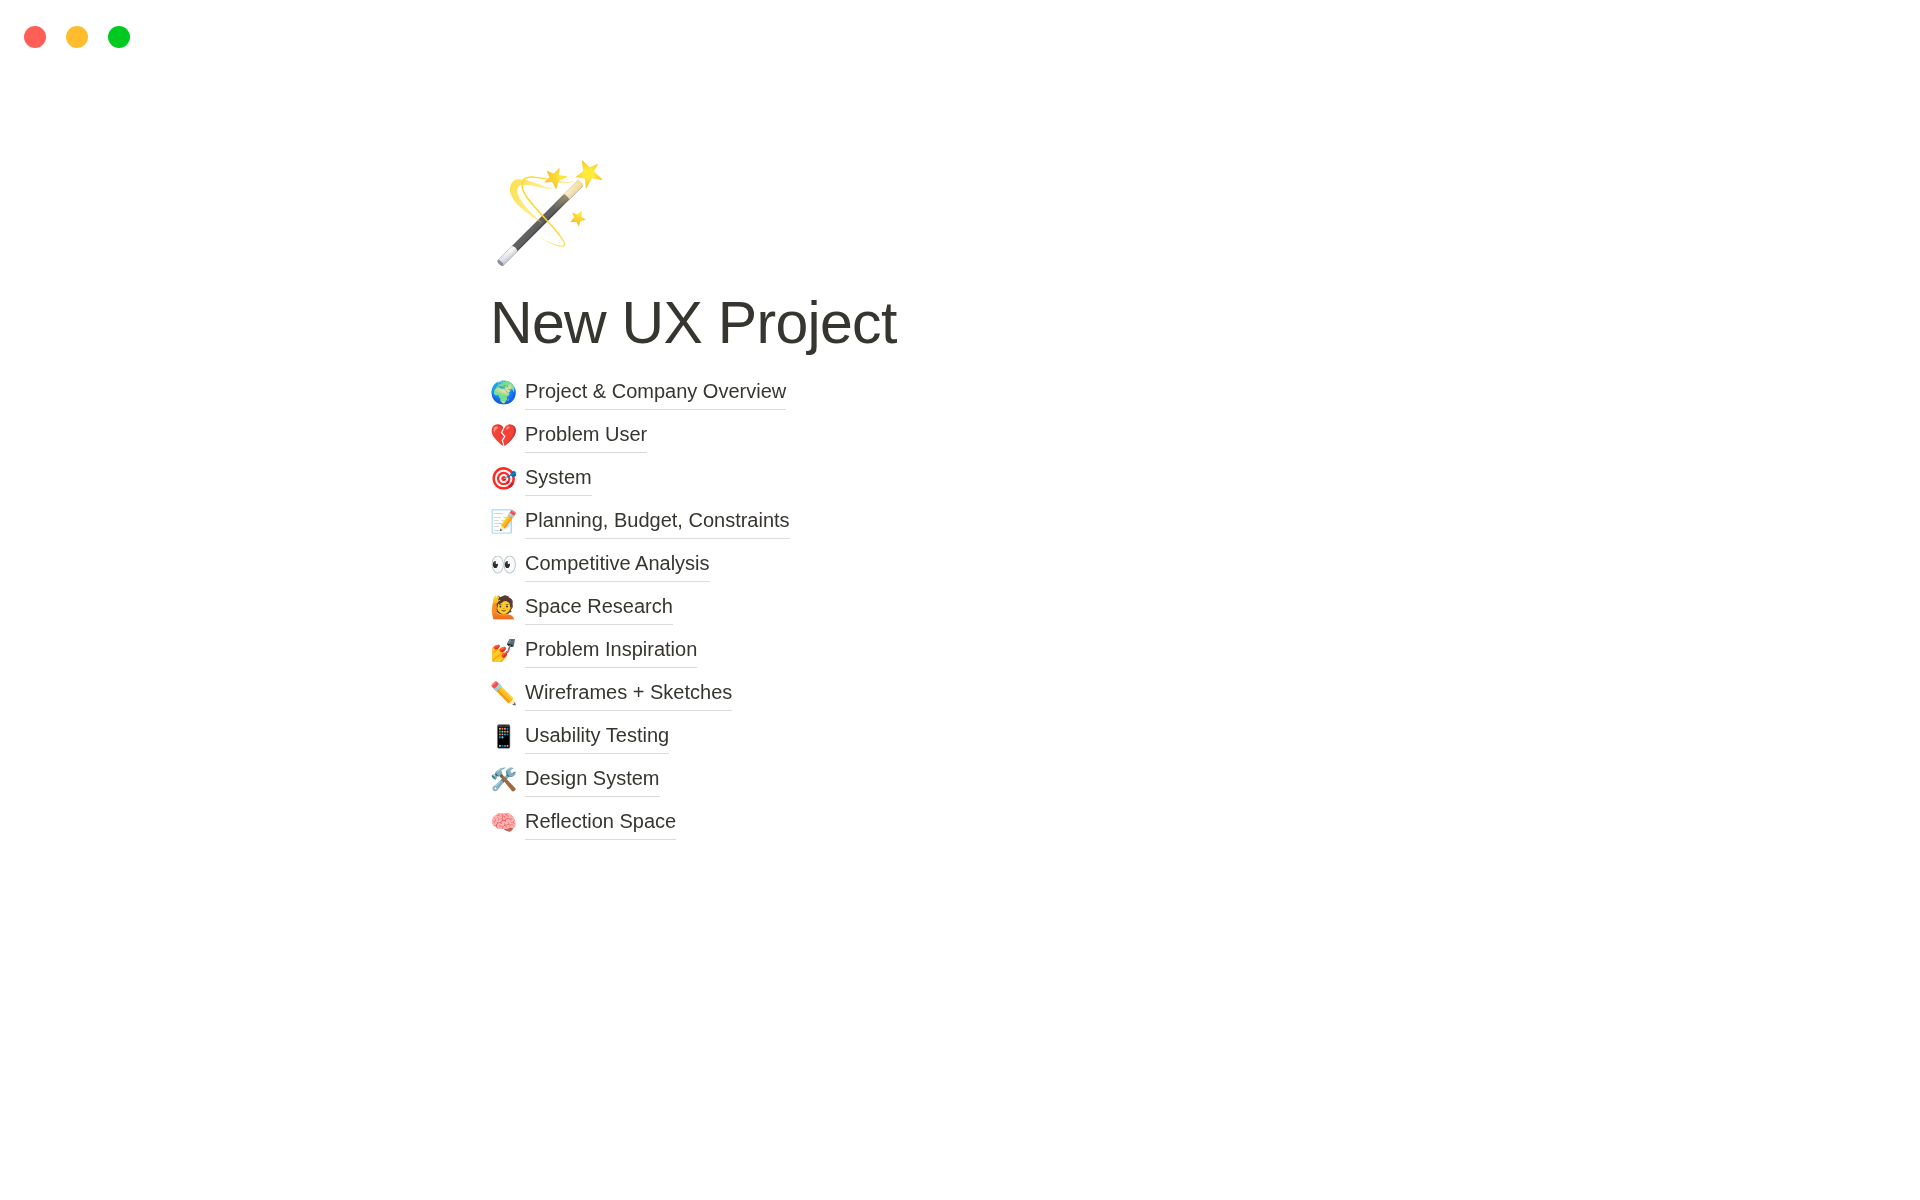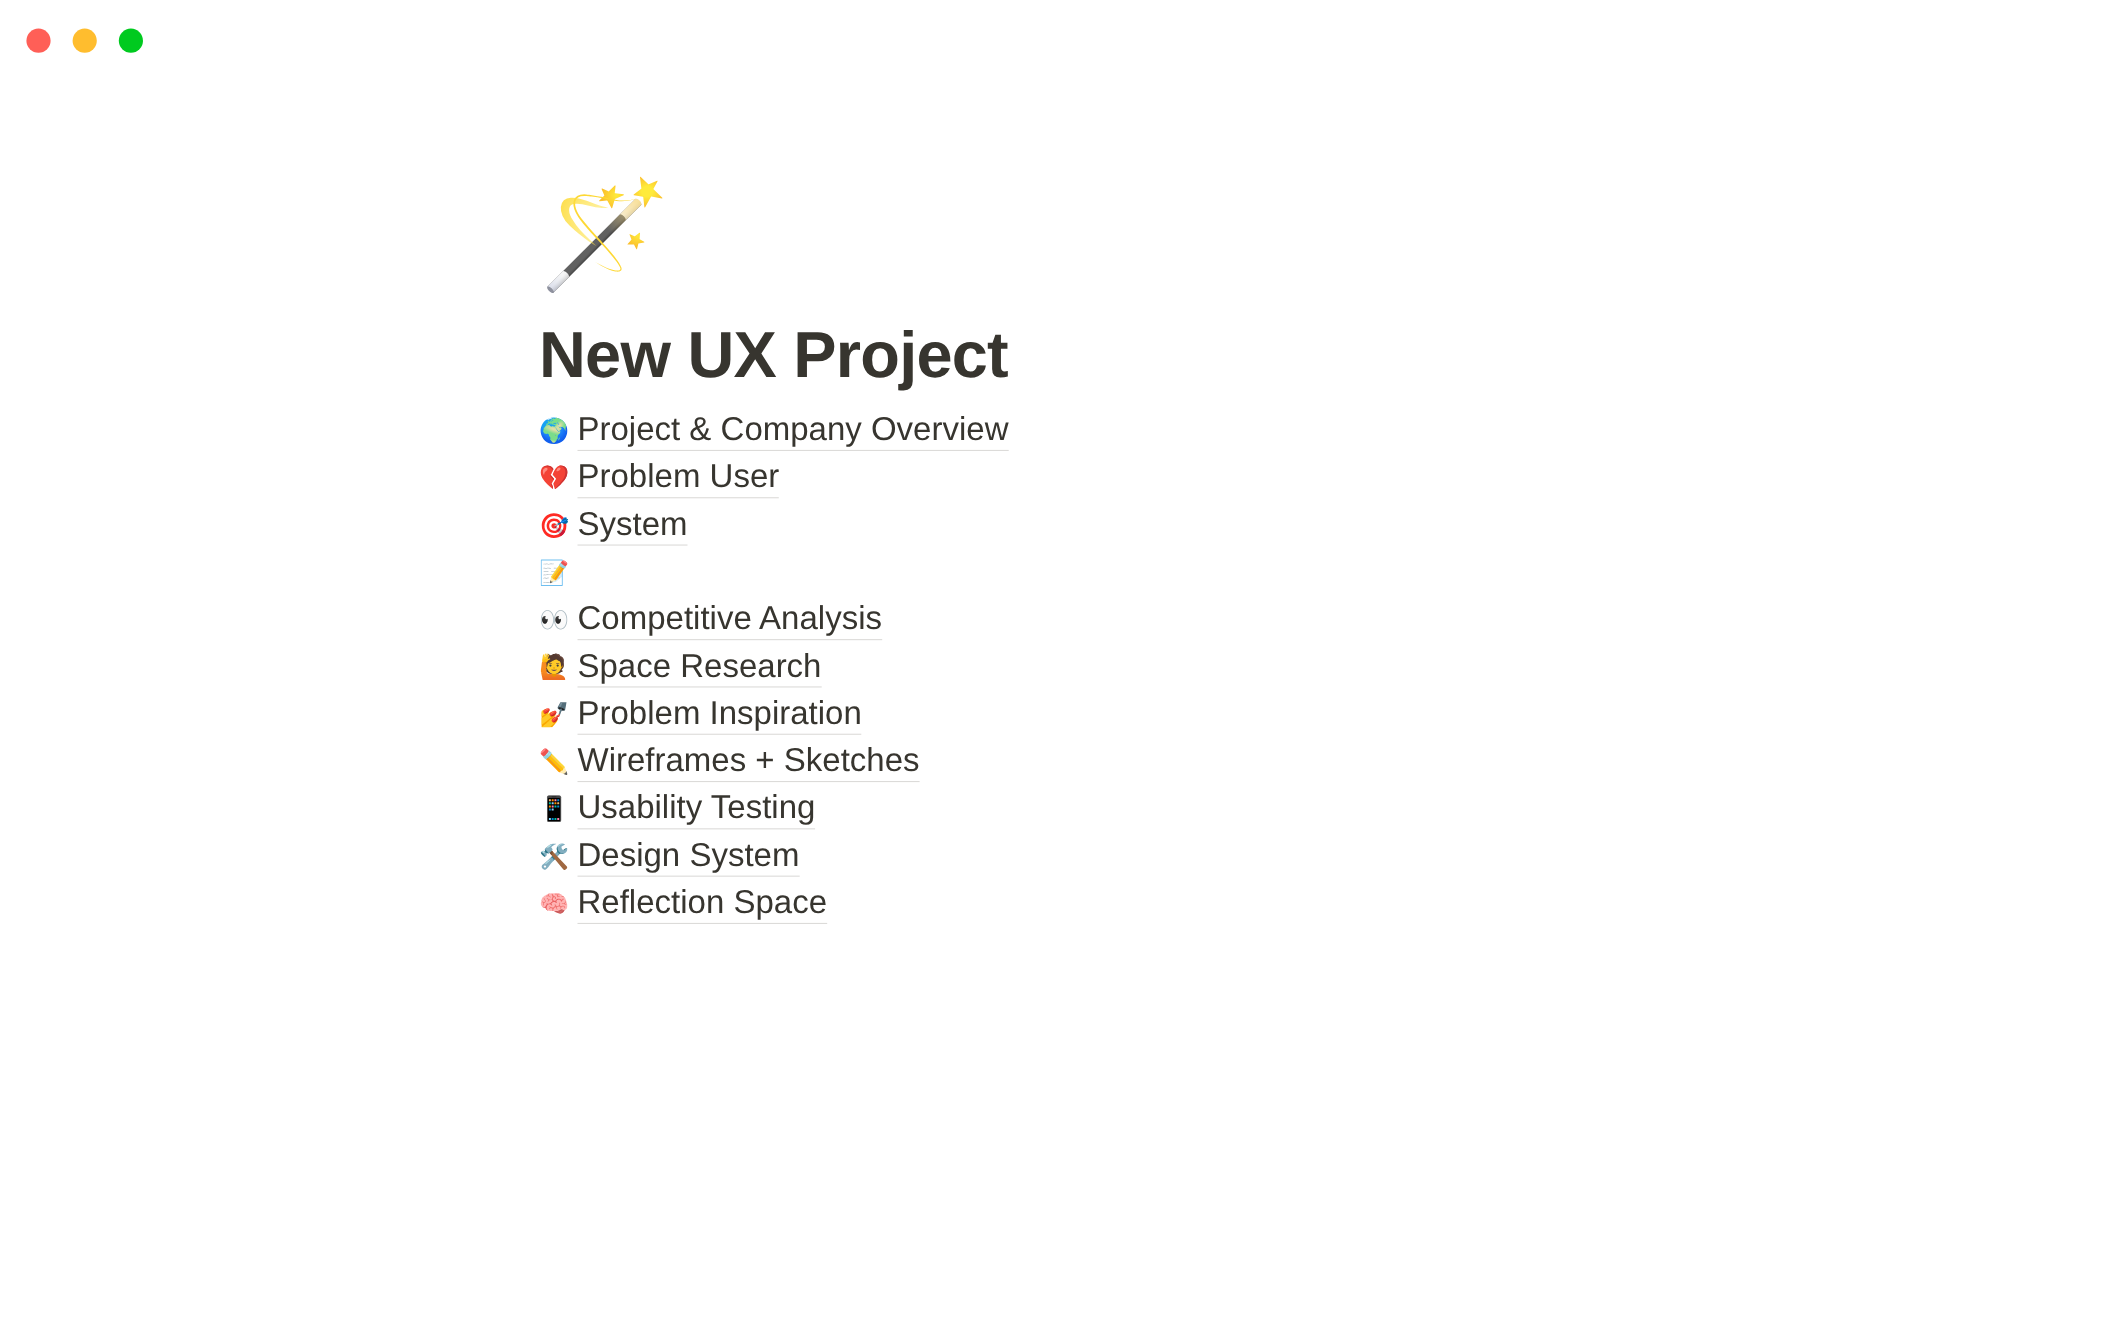--- a/index.html
+++ b/index.html
@@ -67,21 +67,21 @@
     height: 112px;
     display: block;
     margin: 0 0 18px 0;
     font-family: "DejaVu Sans", "Liberation Sans", sans-serif;
     user-select: none;
   }
 
   .page-title {
     font-family: "Liberation Sans", sans-serif;
     font-size: 59px;
-    font-weight: bold;
+    font-weight: normal;
     letter-spacing: -0.7px;
     color: #37352f;
     line-height: 1.15;
     margin: 0 0 14px 0;
     white-space: nowrap;
   }
 
   .link-list {
     margin: 0;
     padding: 0;
@@ -102,21 +102,21 @@
     height: 26px;
     display: inline-flex;
     align-items: center;
     justify-content: flex-start;
     margin-right: 13px;
     font-family: "DejaVu Sans", "Liberation Sans", sans-serif;
     user-select: none;
   }
   .row-label {
     font-family: "Liberation Sans", sans-serif;
-    font-size: 30px;
+    font-size: 20px;
     line-height: 30px;
     color: #37352f;
     border-bottom: 1px solid #dcdbd9;
     padding-bottom: 3px;
     white-space: nowrap;
     cursor: pointer;
   }
 </style>
 </head>
 <body>
@@ -146,20 +146,21 @@
           <li class="link-row">
             <span class="row-emoji">💔</span>
             <span class="row-label">Problem User</span>
           </li>
           <li class="link-row">
             <span class="row-emoji">🎯</span>
             <span class="row-label">System</span>
           </li>
           <li class="link-row">
             <span class="row-emoji">📝</span>
+            <span class="row-label">Planning, Budget, Constraints</span>
           </li>
           <li class="link-row">
             <span class="row-emoji">👀</span>
             <span class="row-label">Competitive Analysis</span>
           </li>
           <li class="link-row">
             <span class="row-emoji">🙋</span>
             <span class="row-label">Space Research</span>
           </li>
           <li class="link-row">

